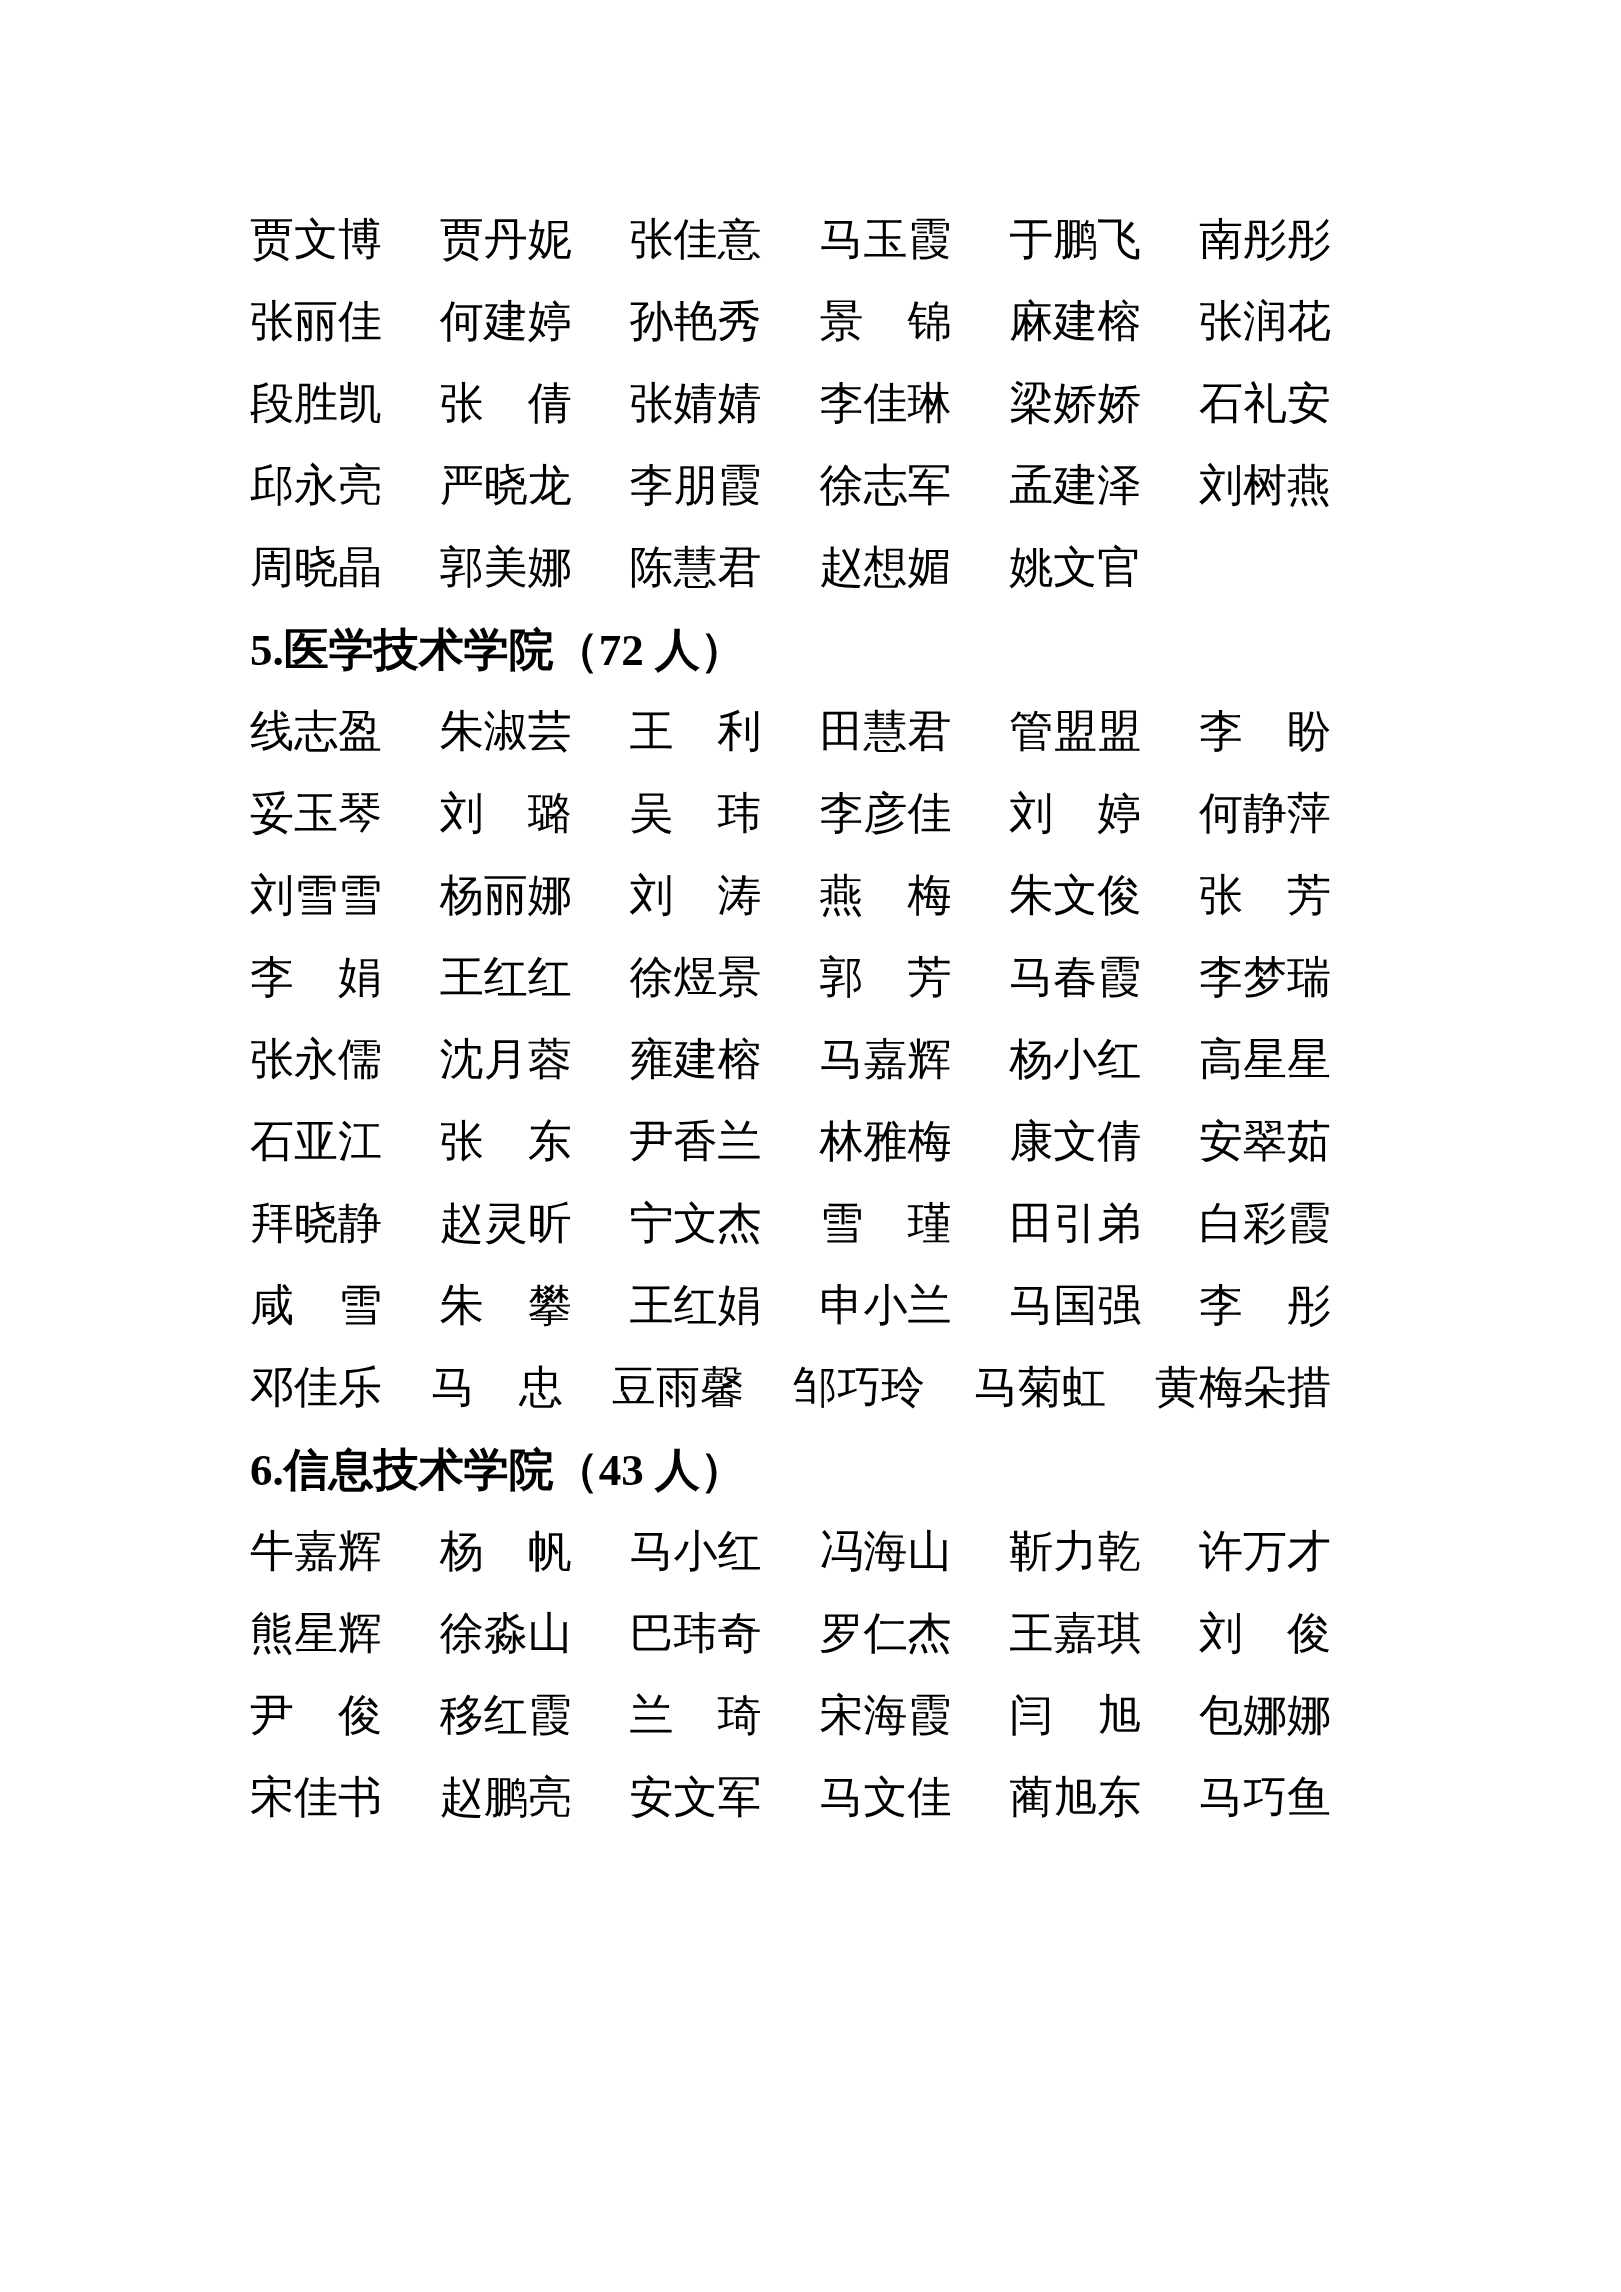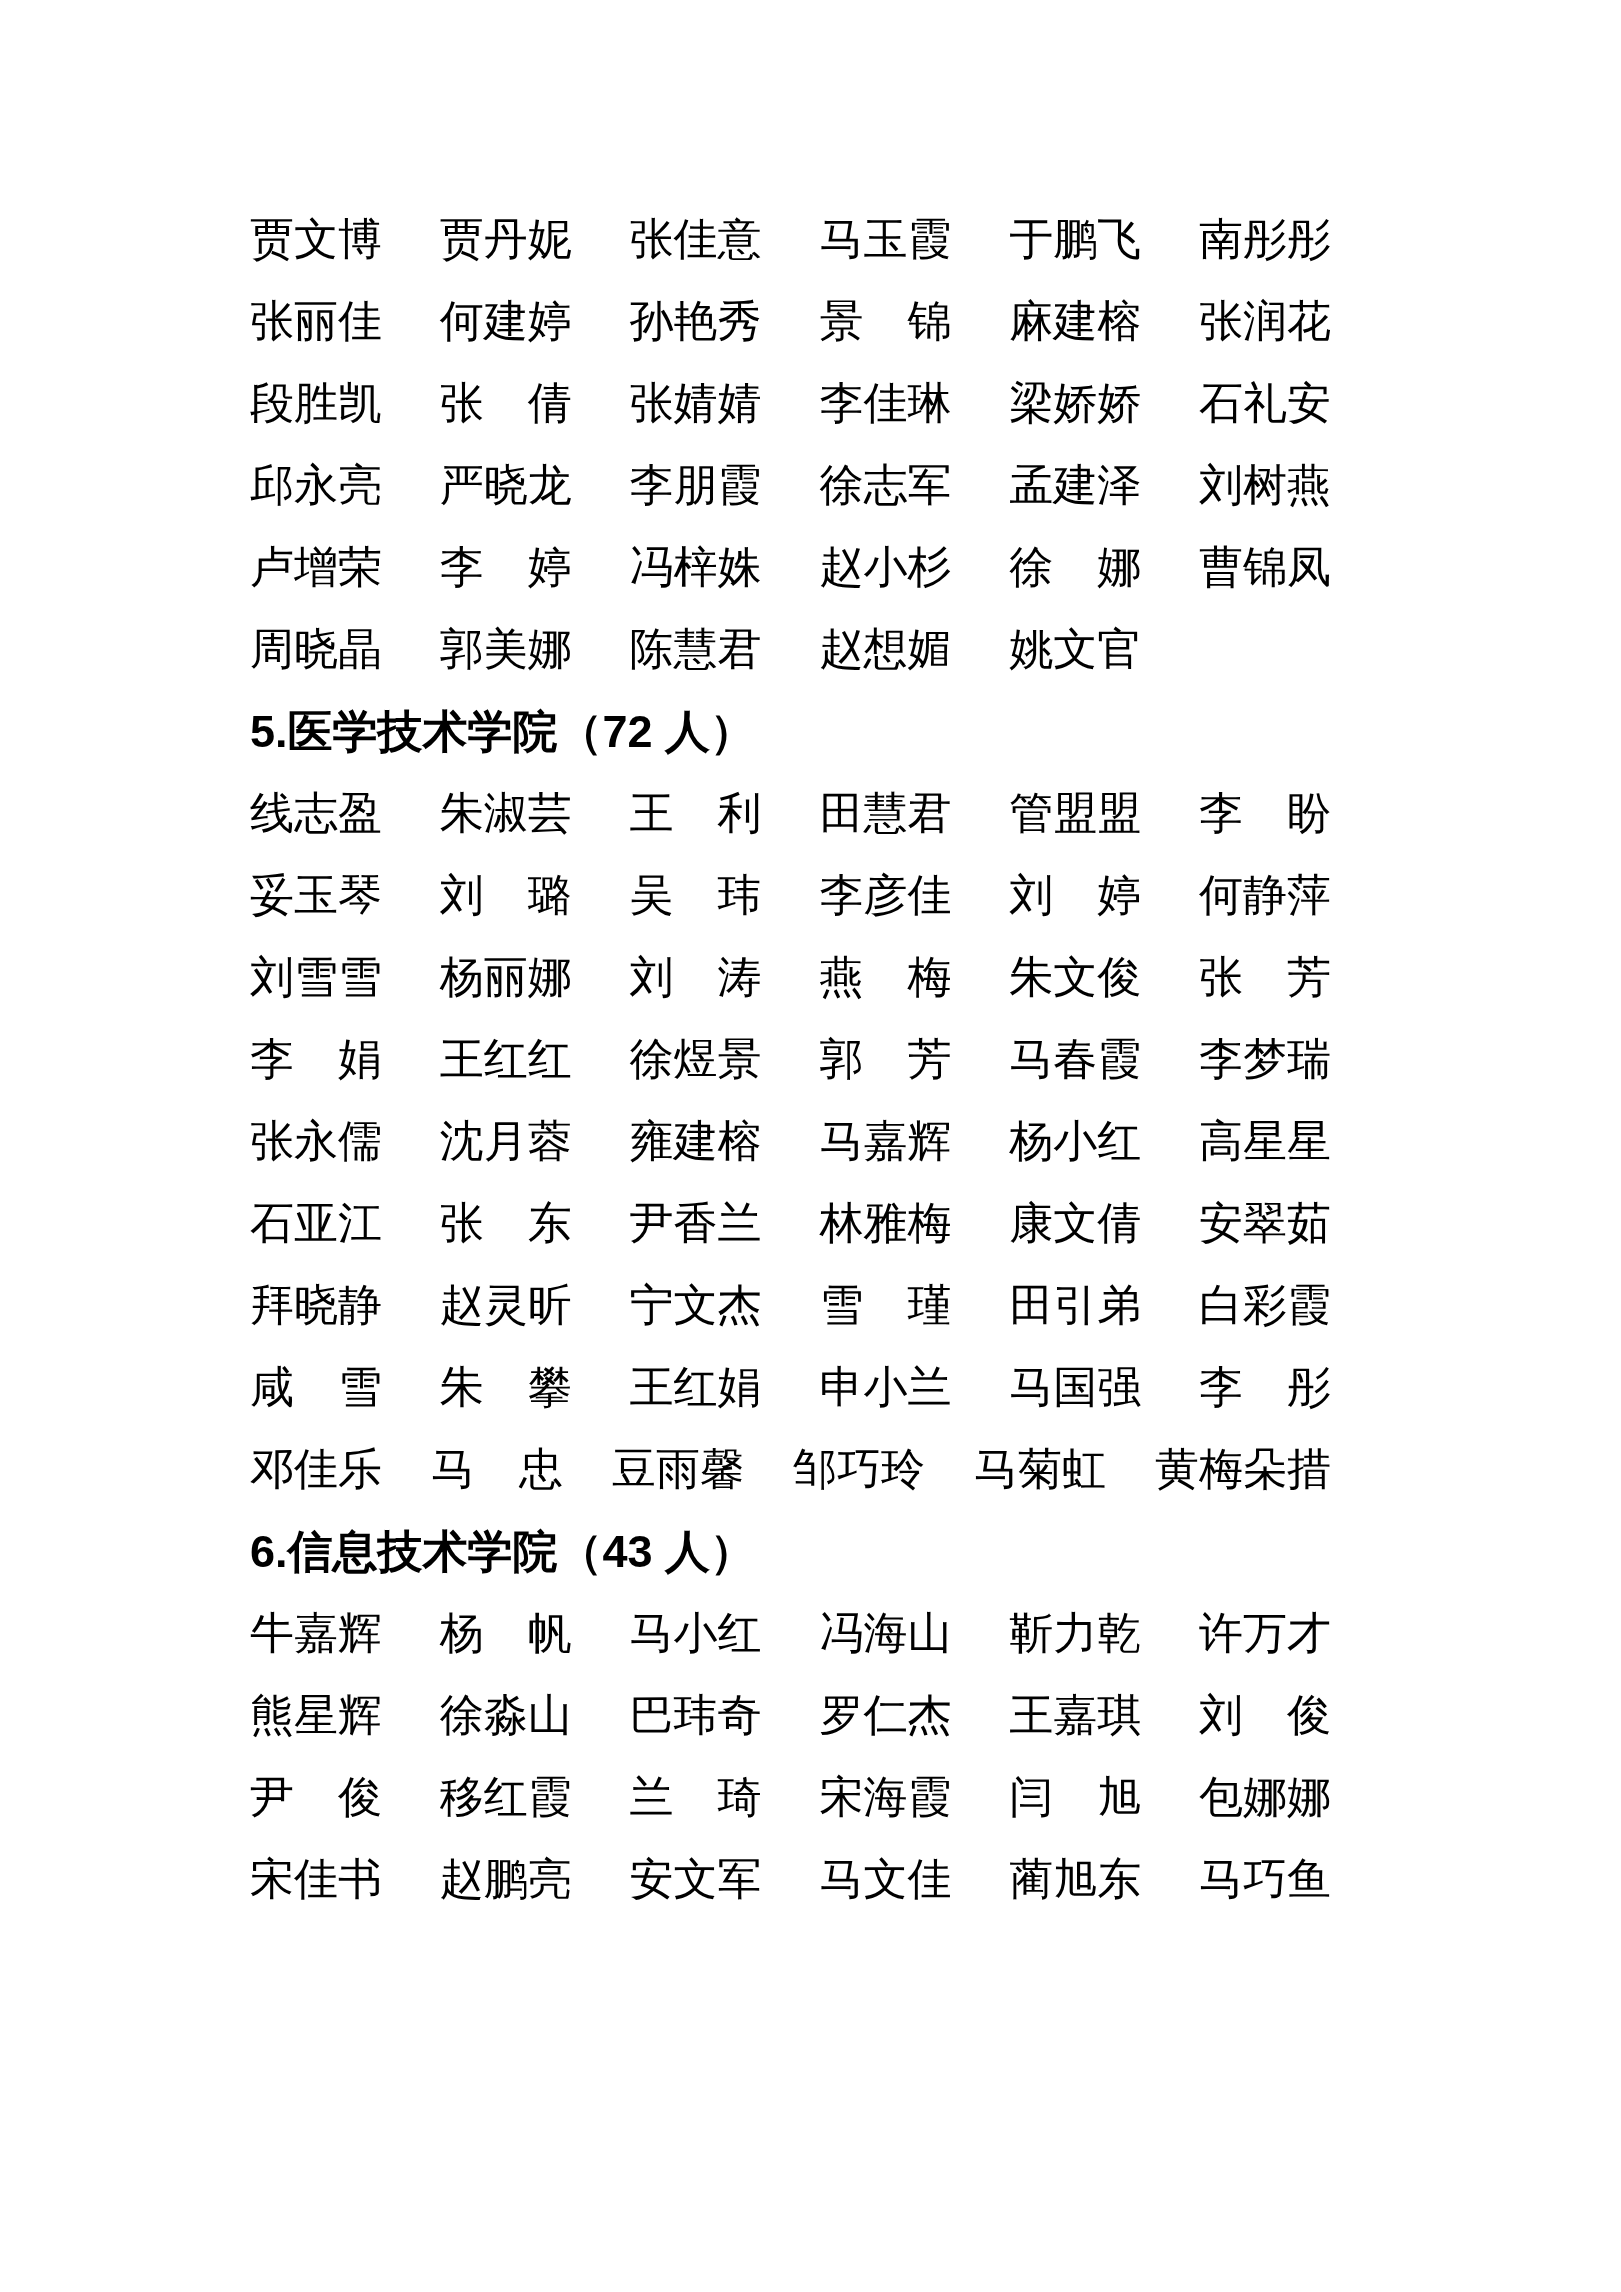--- a/index.html
+++ b/index.html
@@ -39,34 +39,33 @@
     display: inline-block;
     width: 3em;
   }
   .heading {
     display: flex;
     align-items: center;
     height: 82px;
     font-size: 45px;
     line-height: 82px;
     font-weight: 700;
-    font-family: Liberation Sans, sans-serif;
+    font-family: Liberation Serif, serif;
     white-space: pre;
   }
 </style>
 </head>
 <body>
 
 <div class="page">
   <div class="content">
       <div class="row"><span class="name">贾文博</span><span class="name">贾丹妮</span><span class="name">张佳意</span><span class="name">马玉霞</span><span class="name">于鹏飞</span><span class="name">南彤彤</span></div>
       <div class="row"><span class="name">张丽佳</span><span class="name">何建婷</span><span class="name">孙艳秀</span><span class="name">景　锦</span><span class="name">麻建榕</span><span class="name">张润花</span></div>
       <div class="row"><span class="name">段胜凯</span><span class="name">张　倩</span><span class="name">张婧婧</span><span class="name">李佳琳</span><span class="name">梁娇娇</span><span class="name">石礼安</span></div>
       <div class="row"><span class="name">邱永亮</span><span class="name">严晓龙</span><span class="name">李朋霞</span><span class="name">徐志军</span><span class="name">孟建泽</span><span class="name">刘树燕</span></div>
-      <div class="row"><span class="name">卢增荣</span><span class="name">李　婷</span><span class="name">冯梓姝</span><span class="name">赵小杉</span><span class="name">徐　娜</span><span class="name">曹锦凤</span></div>
       <div class="row"><span class="name">周晓晶</span><span class="name">郭美娜</span><span class="name">陈慧君</span><span class="name">赵想媚</span><span class="name">姚文官</span><span class="name filler"></span></div>
       <div class="heading">5.医学技术学院（72 人）</div>
       <div class="row"><span class="name">线志盈</span><span class="name">朱淑芸</span><span class="name">王　利</span><span class="name">田慧君</span><span class="name">管盟盟</span><span class="name">李　盼</span></div>
       <div class="row"><span class="name">妥玉琴</span><span class="name">刘　璐</span><span class="name">吴　玮</span><span class="name">李彦佳</span><span class="name">刘　婷</span><span class="name">何静萍</span></div>
       <div class="row"><span class="name">刘雪雪</span><span class="name">杨丽娜</span><span class="name">刘　涛</span><span class="name">燕　梅</span><span class="name">朱文俊</span><span class="name">张　芳</span></div>
       <div class="row"><span class="name">李　娟</span><span class="name">王红红</span><span class="name">徐煜景</span><span class="name">郭　芳</span><span class="name">马春霞</span><span class="name">李梦瑞</span></div>
       <div class="row"><span class="name">张永儒</span><span class="name">沈月蓉</span><span class="name">雍建榕</span><span class="name">马嘉辉</span><span class="name">杨小红</span><span class="name">高星星</span></div>
       <div class="row"><span class="name">石亚江</span><span class="name">张　东</span><span class="name">尹香兰</span><span class="name">林雅梅</span><span class="name">康文倩</span><span class="name">安翠茹</span></div>
       <div class="row"><span class="name">拜晓静</span><span class="name">赵灵昕</span><span class="name">宁文杰</span><span class="name">雪　瑾</span><span class="name">田引弟</span><span class="name">白彩霞</span></div>
       <div class="row"><span class="name">咸　雪</span><span class="name">朱　攀</span><span class="name">王红娟</span><span class="name">申小兰</span><span class="name">马国强</span><span class="name">李　彤</span></div>

